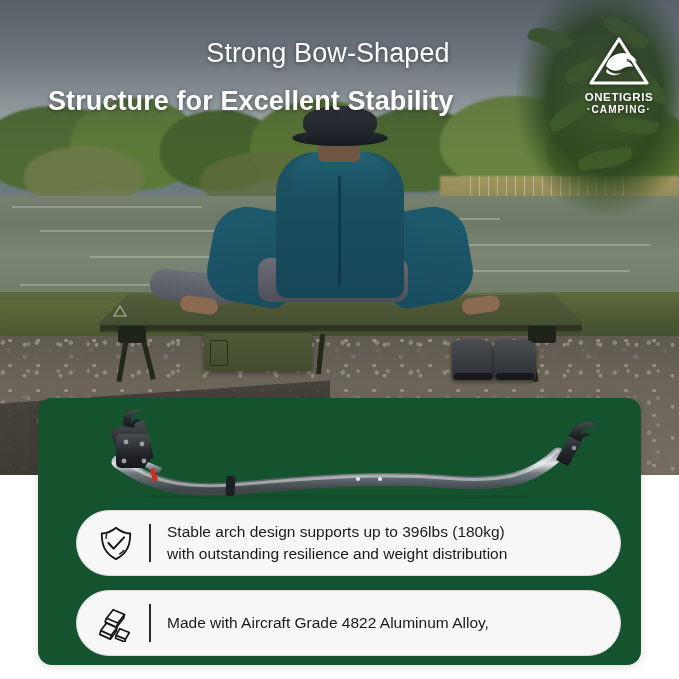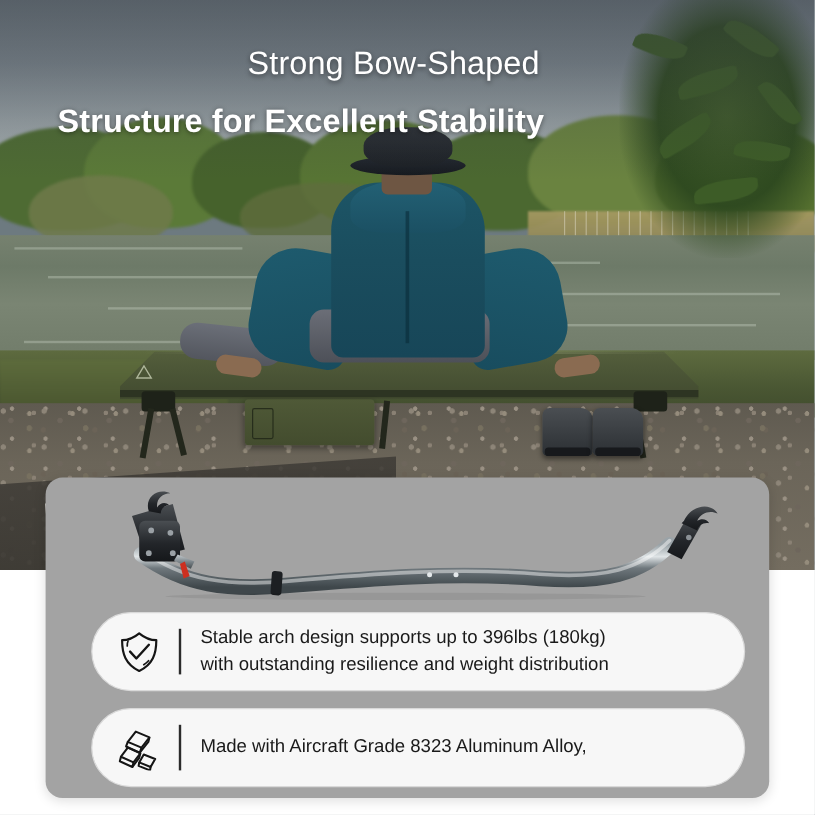--- a/index.html
+++ b/index.html
@@ -107,21 +107,21 @@
   .hl2{font-size:27px;font-weight:700;letter-spacing:.1px;margin-top:14px;}
 
   
   .logo{position:absolute;left:576px;top:36px;width:86px;height:82px;text-align:center;}
   .logo .wordmark{font-size:11.5px;font-weight:700;color:#fff;letter-spacing:.6px;
        text-shadow:0 1px 3px rgba(0,0,0,.5);line-height:1.1;margin-top:1px;}
   .logo .sub{font-size:10px;font-weight:700;color:#fff;letter-spacing:1.1px;
        text-shadow:0 1px 3px rgba(0,0,0,.5);}
 
   
-  .card{position:absolute;left:38px;top:398px;width:603px;height:267px;background:#a3a3a3;
+  .card{position:absolute;left:38px;top:398px;width:603px;height:267px;background:#14532d;
        border-radius:14px;box-shadow:0 2px 10px rgba(0,0,0,.13);}
   .product{position:absolute;left:20px;top:6px;width:560px;height:96px;}
 
   
   .pill{position:absolute;left:38px;width:545px;height:66px;background:#f7f7f7;
        border:1px solid #d9d9d9;border-radius:33px;display:flex;align-items:center;
        box-sizing:border-box;padding:0 18px;}
   .pill.p1{top:112px;}
   .pill.p2{top:192px;}
   .pill-icon{width:42px;height:42px;flex:0 0 42px;display:flex;align-items:center;justify-content:center;}
@@ -229,20 +229,31 @@
     <div class="boot b2"></div>
 
     <div class="photo-veil"></div>
   </div>
 
   <div class="headline">
     <div class="hl1">Strong Bow-Shaped</div>
     <div class="hl2">Structure for Excellent Stability</div>
   </div>
 
+  <div class="logo">
+    <svg width="62" height="50" viewBox="0 0 62 50" style="filter:drop-shadow(0 1px 3px rgba(0,0,0,.5));">
+      <path d="M31 3 L59 47 H3 Z" fill="none" stroke="#ffffff" stroke-width="3.2" stroke-linejoin="round"></path>
+      <path d="M18 30 c2,-8 9,-13 17,-13 c7,0 12,4 14,9 c-3,-2 -7,-2 -10,-1
+               c3,1 5,3 6,6 c-4,-1 -8,0 -11,2 c-5,3 -12,2 -16,-3 z" fill="#ffffff"></path>
+      <path d="M19 33 c3,4 9,6 14,4 c-4,3 -11,3 -15,-1 z" fill="#ffffff"></path>
+      <circle cx="40" cy="24" r="1.6" fill="#6f7a74"></circle>
+    </svg>
+    <div class="wordmark">ONETIGRIS</div>
+    <div class="sub">·CAMPING·</div>
+  </div>
 
   <div class="card">
 
     <div class="product">
       <svg viewBox="0 0 560 96" width="560" height="96">
         <defs>
           <linearGradient id="alu" x1="0" y1="0" x2="0" y2="1">
             <stop offset="0%" stop-color="#9aa3a8"></stop>
             <stop offset="28%" stop-color="#dfe4e6"></stop>
             <stop offset="55%" stop-color="#6f787d"></stop>
@@ -312,18 +323,18 @@
             <path d="M10 20 L21 25 L15 33 L4 28 Z"></path>
             <path d="M4 28 L3 32 L14 37 L15 33"></path>
             <path d="M21 25 L20 29 L14 37"></path>
             <path d="M24 26 L34 30 L30 37 L20 33 Z"></path>
             <path d="M20 33 L19.5 36 L29.5 40 L30 37"></path>
           </g>
         </svg>
       </div>
       <div class="pill-div"></div>
       <div class="pill-text">
-        <div>Made with Aircraft Grade 8323 Aluminum Alloy,</div>
+        <div>Made with Aircraft Grade 4822 Aluminum Alloy,</div>
       </div>
     </div>
 
   </div>
 </div>
 
 </body></html>

